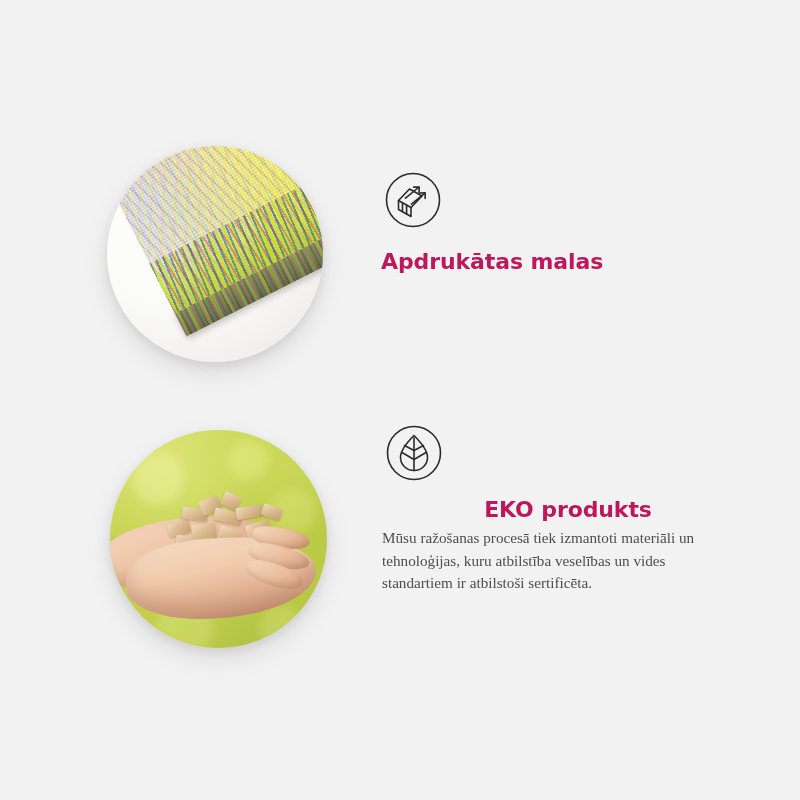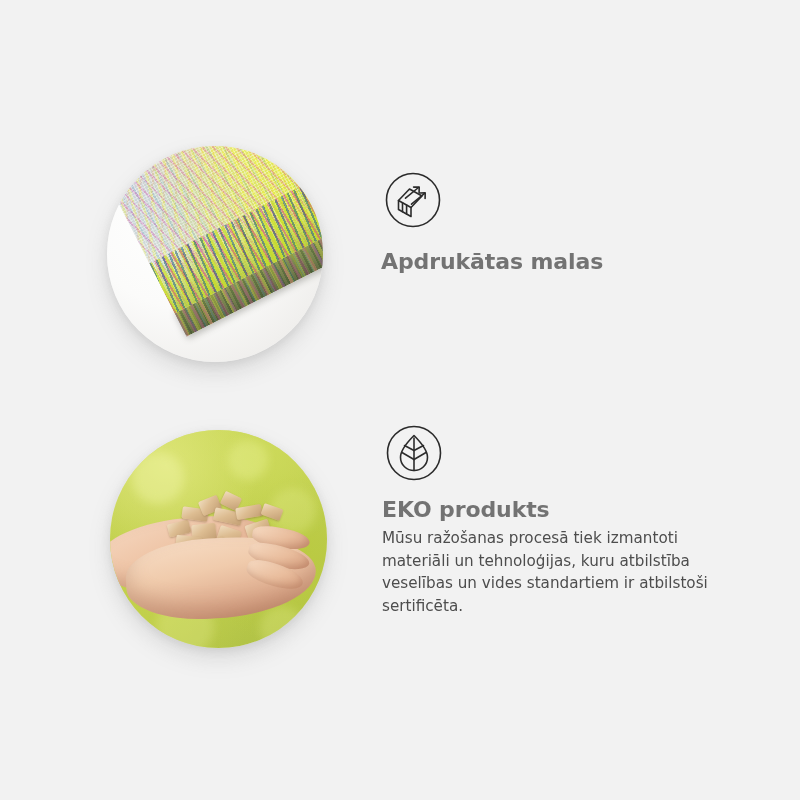--- a/index.html
+++ b/index.html
@@ -252,38 +252,38 @@
     width: 64px;
     height: 64px;
     display: block;
   }
   .feature-icon svg { display: block; }
 
   .feature-title {
     font-family: "DejaVu Sans", sans-serif;
     font-size: 22px;
     font-weight: 700;
-    color: #737373;
+    color: #be185d;
     letter-spacing: -0.1px;
     margin: 0;
     line-height: 1.2;
   }
   .title-1 { margin-top: 17px; }
-  .title-2 { margin-top: 12px; }
+  .title-2 { margin-top: 12px; text-align: center; }
 
   .feature-desc {
     font-family: "DejaVu Sans", sans-serif;
     font-size: 15.2px;
     font-weight: 400;
     color: #4d4d4d;
     line-height: 1.48;
     margin: 0;
   }
   .desc-1 { margin-top: 8px; width: 360px; }
-  .desc-2 { margin-top: 4px; width: 358px; }
+  .desc-2 { margin-top: 4px; width: 358px; font-family: Liberation Serif, serif; }
 </style>
 </head>
 <body>
 
 <div class="page">
 
   <div class="feature feature-1">
 
     <div class="photo-wrap photo-1">
       <div class="photo">

